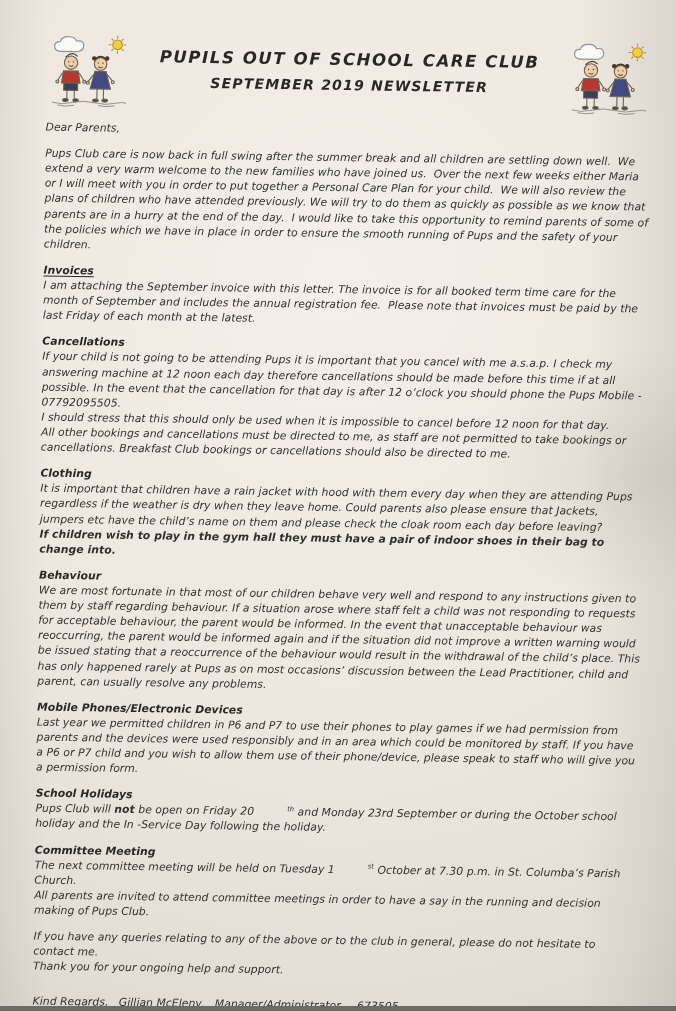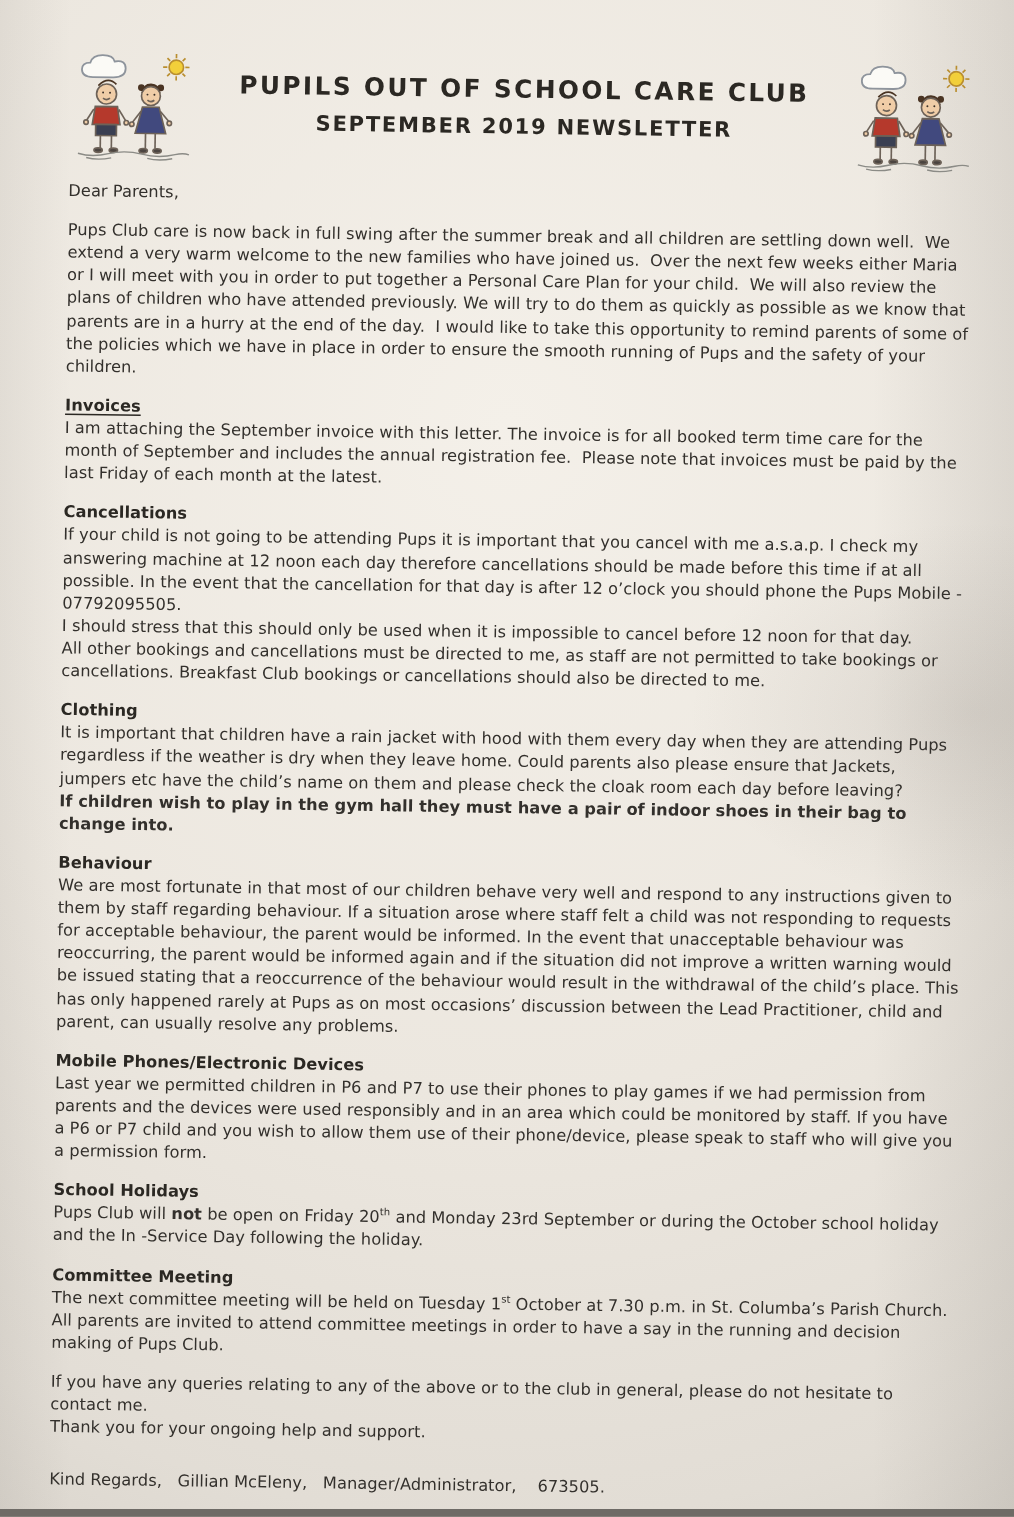--- a/index.html
+++ b/index.html
@@ -7,20 +7,21 @@
     width: 676px; height: 1011px; overflow: hidden;
     background: #6e6b66;
     font-family: "DejaVu Sans", sans-serif;
   }
   .photo {
     position: relative; width: 676px; height: 1011px;
     background:
       radial-gradient(40% 18% at 96% 47%, rgba(110,102,94,0.14), rgba(110,102,94,0) 70%),
       linear-gradient(90deg, rgba(60,55,50,0.07) 0%, rgba(60,55,50,0) 7%, rgba(60,55,50,0) 86%, rgba(60,55,50,0.10) 100%),
       radial-gradient(120% 85% at 50% 28%, #f4f0e9 0%, #ece7df 52%, #e2ddd5 85%, #d8d3cb 100%);
+    font-style: italic;
   }
   .table-edge {
     position: absolute; left: 0; right: 0; bottom: 0; height: 5px;
     background: var(--shadow_strip, #6e6b66);
   }
   .page {
     position: absolute; inset: 0;
     box-sizing: border-box;
     padding: 38px 30px 0 40px;
     transform: rotate(0.85deg);
@@ -41,21 +42,21 @@
     font-weight: bold; font-size: 14px; letter-spacing: 1.2px; margin-top: 5px;
     color: var(--heading_ink, #2b2823);
   }
   main { margin-top: 12px; padding-right: 2px; }
   p { margin: 0; white-space: pre-wrap; }
   .gap { margin-top: 11px; }
   section { margin-top: 11px; }
   .h { font-weight: bold; color: var(--heading_ink, #2b2823); }
   .h.underline { text-decoration: underline; text-underline-offset: 2px; }
   b { font-weight: bold; }
-  sup { font-size: 0.62em; vertical-align: super; line-height: 0; }
+  sup { font-size: 0.62em; vertical-align: super; line-height: 0; padding-left: 33px; }
   .signoff { margin-top: 20px; }
   svg [data-name] { vector-effect: non-scaling-stroke; }
 </style>
 </head>
 <body>
 
 <svg width="0" height="0" style="position:absolute" aria-hidden="true">
   <symbol id="kids-clipart" viewBox="0 0 92 80">
     <g data-name="cloud-icon">
       <path d="M16 19 q-8 0 -8 -5.5 q0 -5 6 -5 q1.5 -5.5 9 -5.5 q7.5 0 8.5 4.5 q8 -1.5 8 5 q0 6.5 -9 6.5 z" fill="#fbfaf6" stroke="#8e949c" stroke-width="1.3"></path>

